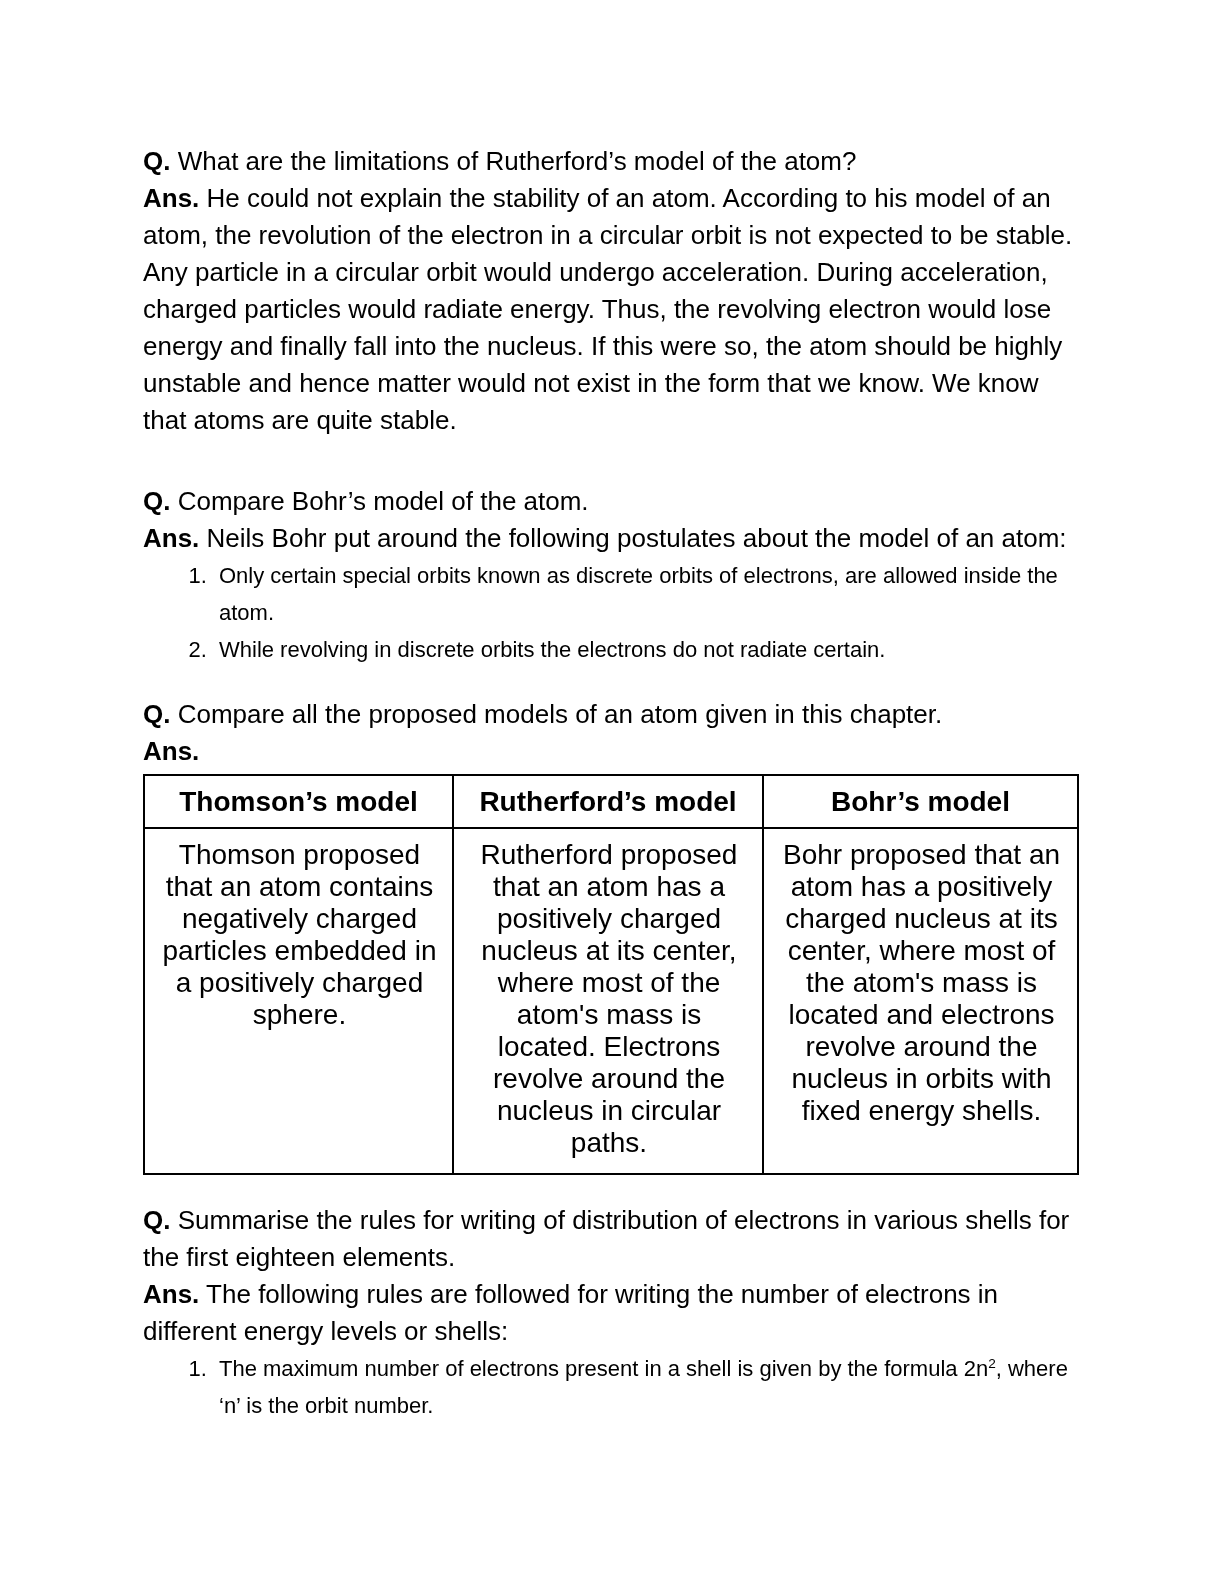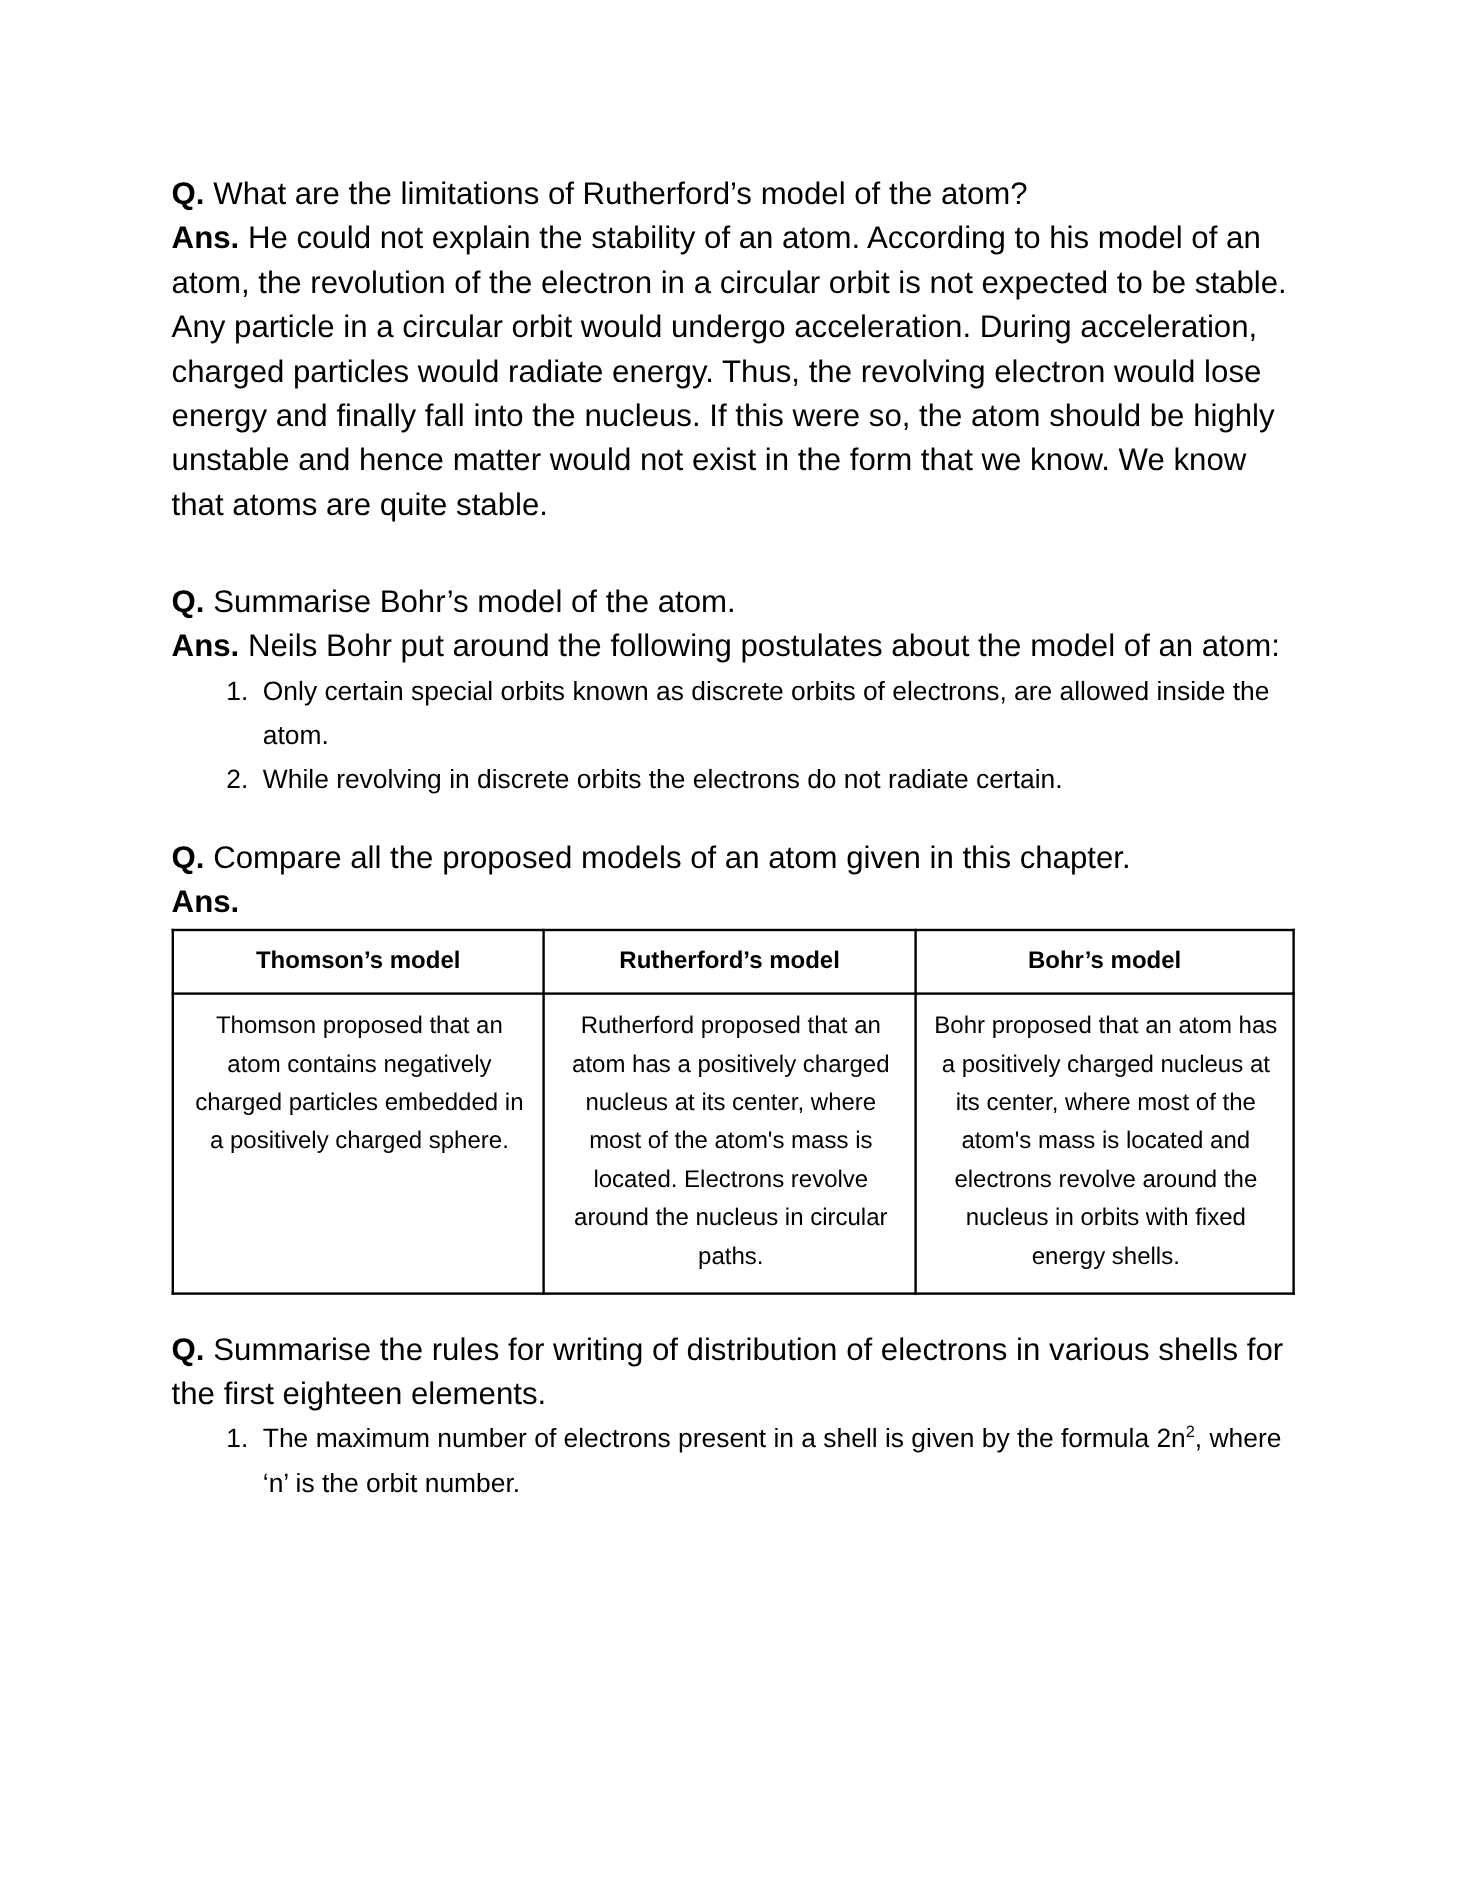--- a/index.html
+++ b/index.html
@@ -40,21 +40,21 @@
     padding-left: 6px;
   }
   table.cmp {
     width: 934px;
     table-layout: fixed;
     border-collapse: collapse;
     margin-top: 4px;
   }
   table.cmp th, table.cmp td {
     border: 2px solid #000000;
-    font-size: 20px;
+    font-size: 28px;
   }
   table.cmp th {
     font-weight: bold;
     text-align: center;
     line-height: 37px;
     padding: 7px 6px;
   }
   table.cmp td {
     vertical-align: top;
     text-align: center;
@@ -74,21 +74,21 @@
 <body>
 
 <div class="page">
 
   <section>
     <p class="para"><b class="lbl">Q.</b> <span>What are the limitations of Rutherford’s model of the atom?</span></p>
     <p class="para"><b class="lbl">Ans.</b> <span>He could not explain the stability of an atom. According to his model of an atom, the revolution of the electron in a circular orbit is not expected to be stable. Any particle in a circular orbit would undergo acceleration. During acceleration, charged particles would radiate energy. Thus, the revolving electron would lose energy and finally fall into the nucleus. If this were so, the atom should be highly unstable and hence matter would not exist in the form that we know. We know that atoms are quite stable.</span></p>
   </section>
 
   <section class="mt-44">
-    <p class="para"><b class="lbl">Q.</b> <span>Summarise Bohr’s model of the atom.</span></p>
+    <p class="para"><b class="lbl">Q.</b> <span>Compare Bohr’s model of the atom.</span></p>
     <p class="para"><b class="lbl">Ans.</b> <span>Neils Bohr put around the following postulates about the model of an atom:</span></p>
     <ol class="list">
       <li>Only certain special orbits known as discrete orbits of electrons, are allowed inside the atom.</li>
       <li>While revolving in discrete orbits the electrons do not radiate certain.</li>
     </ol>
   </section>
 
   <section class="mt-38">
     <p class="para"><b class="lbl">Q.</b> <span>Compare all the proposed models of an atom given in this chapter.</span></p>
     <p class="para"><b class="lbl">Ans.</b></p>
@@ -110,18 +110,19 @@
           <td>Thomson proposed that an atom contains negatively charged particles embedded in a positively charged sphere.</td>
           <td>Rutherford proposed that an atom has a positively charged nucleus at its center, where most of the atom's mass is located. Electrons revolve around the nucleus in circular paths.</td>
           <td>Bohr proposed that an atom has a positively charged nucleus at its center, where most of the atom's mass is located and electrons revolve around the nucleus in orbits with fixed energy shells.</td>
         </tr>
       </tbody>
     </table>
   </section>
 
   <section class="mt-43">
     <p class="para"><b class="lbl">Q.</b> <span>Summarise the rules for writing of distribution of electrons in various shells for the first eighteen elements.</span></p>
+    <p class="para"><b class="lbl">Ans.</b> <span>The following rules are followed for writing the number of electrons in different energy levels or shells:</span></p>
     <ol class="list">
       <li><span>The maximum number of electrons present in a shell is given by the formula 2n</span><sup>2</sup><span>, where ‘n’ is the orbit number.</span></li>
     </ol>
   </section>
 
 </div>
 
 </body></html>

